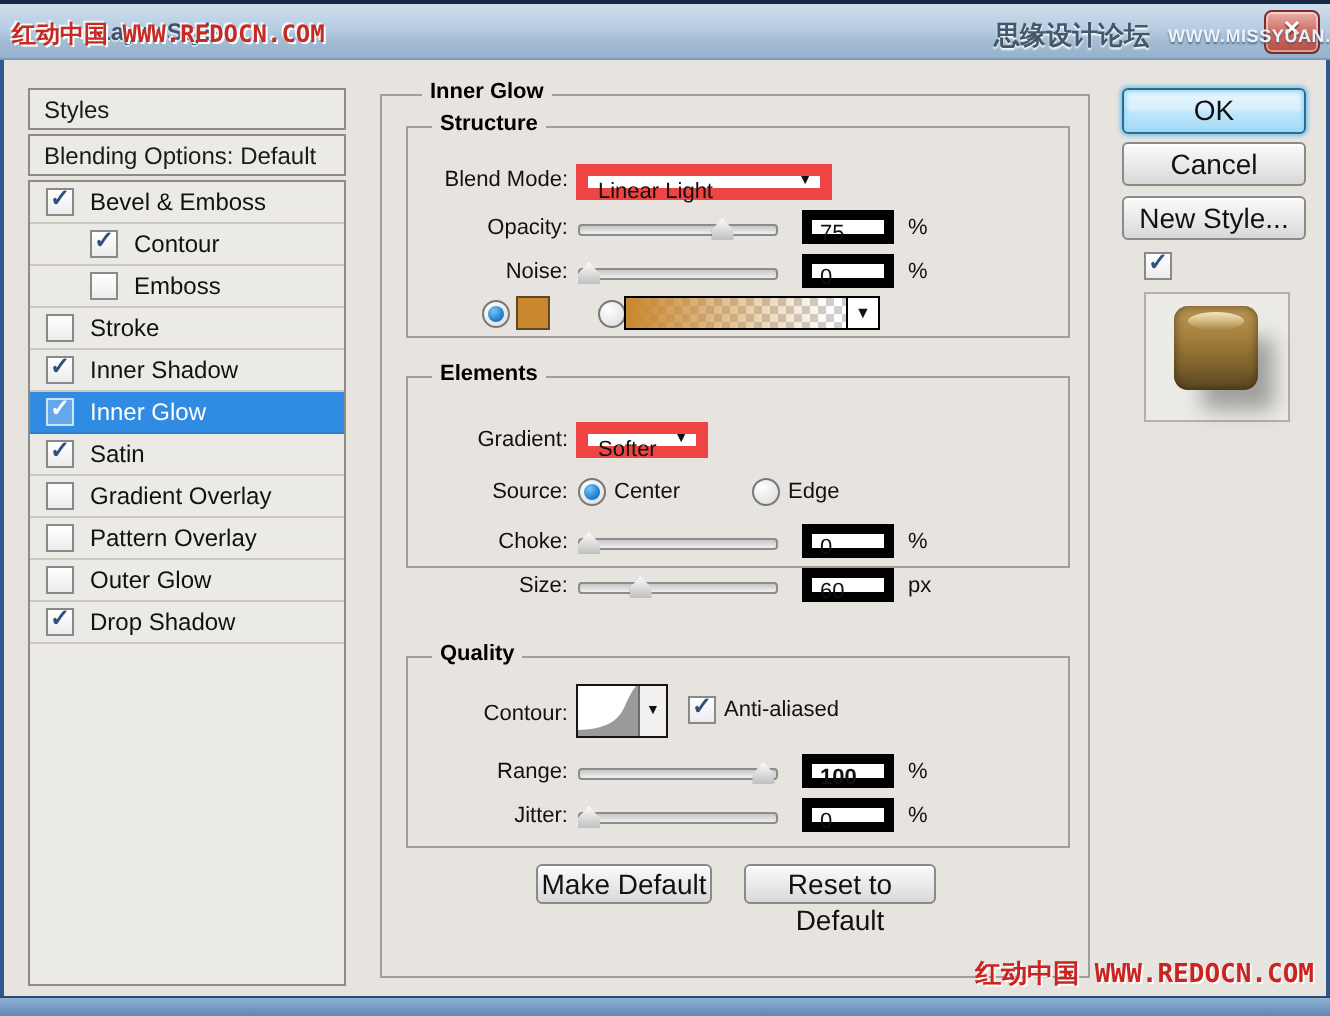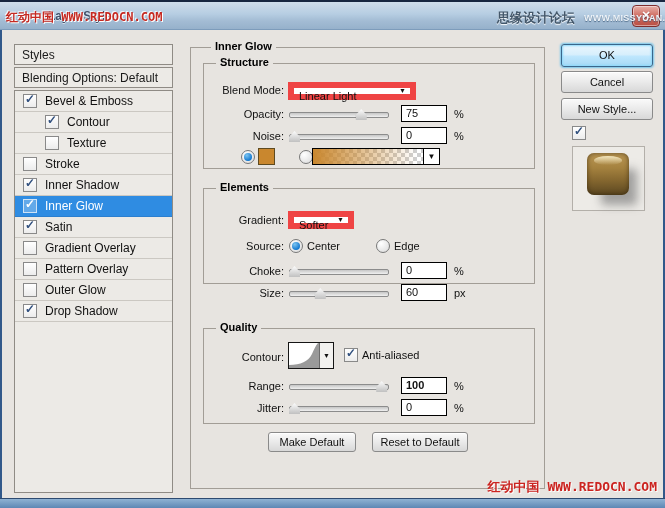--- a/index.html
+++ b/index.html
@@ -61,21 +61,21 @@
   .legend{position:absolute;top:-8px;background:#e7e4e0;padding:0 4px;font-weight:bold;
     font-size:11px;color:#000;white-space:nowrap;}
 
   .flabel{position:absolute;width:72px;text-align:right;height:16px;line-height:16px;}
   .ulabel{position:absolute;height:16px;line-height:16px;}
 
   .combo{position:absolute;background:#fff;border:6px solid #ef4444;box-sizing:border-box;
     padding-left:5px;line-height:16px;cursor:default;}
   .combo .arr{position:absolute;right:4px;top:50%;transform:translateY(-50%);font-size:7px;color:#111;}
 
-  .valbox{position:absolute;width:46px;height:17px;background:#fff;border:1px solid #000000;
+  .valbox{position:absolute;width:46px;height:17px;background:#fff;border:5px solid #000000;
     box-sizing:border-box;line-height:15px;padding-left:4px;}
 
   .slider{position:absolute;width:100px;height:13px;}
   .slider .track{position:absolute;left:0;right:0;top:4px;height:4px;border:1px solid #8c8c8c;
     border-radius:2px;background:linear-gradient(#c6c6c6,#f0f0f0);}
   .slider .thumb{position:absolute;top:1px;width:11px;height:11px;
     clip-path:polygon(50% 0,100% 55%,100% 100%,0 100%,0 55%);
     background:linear-gradient(#fdfdfd,#c0c0c0);filter:drop-shadow(0 0 1px #666);}
 
   .swatch{position:absolute;width:17px;height:17px;border:1px solid #5e4a20;box-sizing:border-box;}
@@ -88,21 +88,21 @@
   .gradbtn{position:absolute;right:0;top:0;bottom:0;width:15px;border-left:1px solid #000;
     background:#fff;text-align:center;line-height:15px;font-size:8px;}
 
   .contourbox{position:absolute;width:46px;height:27px;background:#fff;border:1px solid #151515;
     box-sizing:border-box;}
   .contour-arrow{position:absolute;right:0;top:0;bottom:0;width:13px;border-left:1px solid #6b6b6b;
     text-align:center;font-size:7px;line-height:25px;background:#f2f1ef;}
 
   .btn{position:absolute;border:1px solid #8a8a8a;border-radius:3px;box-sizing:border-box;
     background:linear-gradient(#fafafa,#eaeaea 50%,#d8d8d8);text-align:center;color:#111;
-    font-size:11px;cursor:default;box-shadow:inset 0 1px 0 #fff;}
+    font-size:14px;cursor:default;box-shadow:inset 0 1px 0 #fff;}
   .btn.primary{border:1px solid #39678c;
     background:linear-gradient(#eaf6fd,#d7effc 45%,#bde6fd 55%,#a7daf5);
     box-shadow:0 0 2px 1px #74c6ec, inset 0 0 2px 1px #8edafa;}
 
   .pvbox{position:absolute;left:572px;top:146px;width:73px;height:65px;border:1px solid #b3afa9;
     background:#edebe7;box-sizing:border-box;}
   .gem{position:absolute;left:14px;top:6px;width:42px;height:42px;border-radius:7px;
     background:linear-gradient(180deg,#bb9754 0%,#a5823f 35%,#85672f 65%,#5b4721 100%);
     box-shadow:inset 0 0 5px rgba(40,28,8,.65), 11px 13px 10px -3px rgba(120,120,120,.65);}
   .gem::before{content:"";position:absolute;left:7px;right:7px;top:3px;height:9px;border-radius:50%;
@@ -135,21 +135,21 @@
     <div class="srow">
         <span class="cb checked"></span>
         <span>Bevel &amp; Emboss</span>
       </div>
     <div class="srow indent">
         <span class="cb checked"></span>
         <span>Contour</span>
       </div>
     <div class="srow indent">
         <span class="cb"></span>
-        <span>Texture</span>
+        <span>Emboss</span>
       </div>
     <div class="srow">
         <span class="cb"></span>
         <span>Stroke</span>
       </div>
     <div class="srow">
         <span class="cb checked"></span>
         <span>Inner Shadow</span>
       </div>
     <div class="srow selected">

